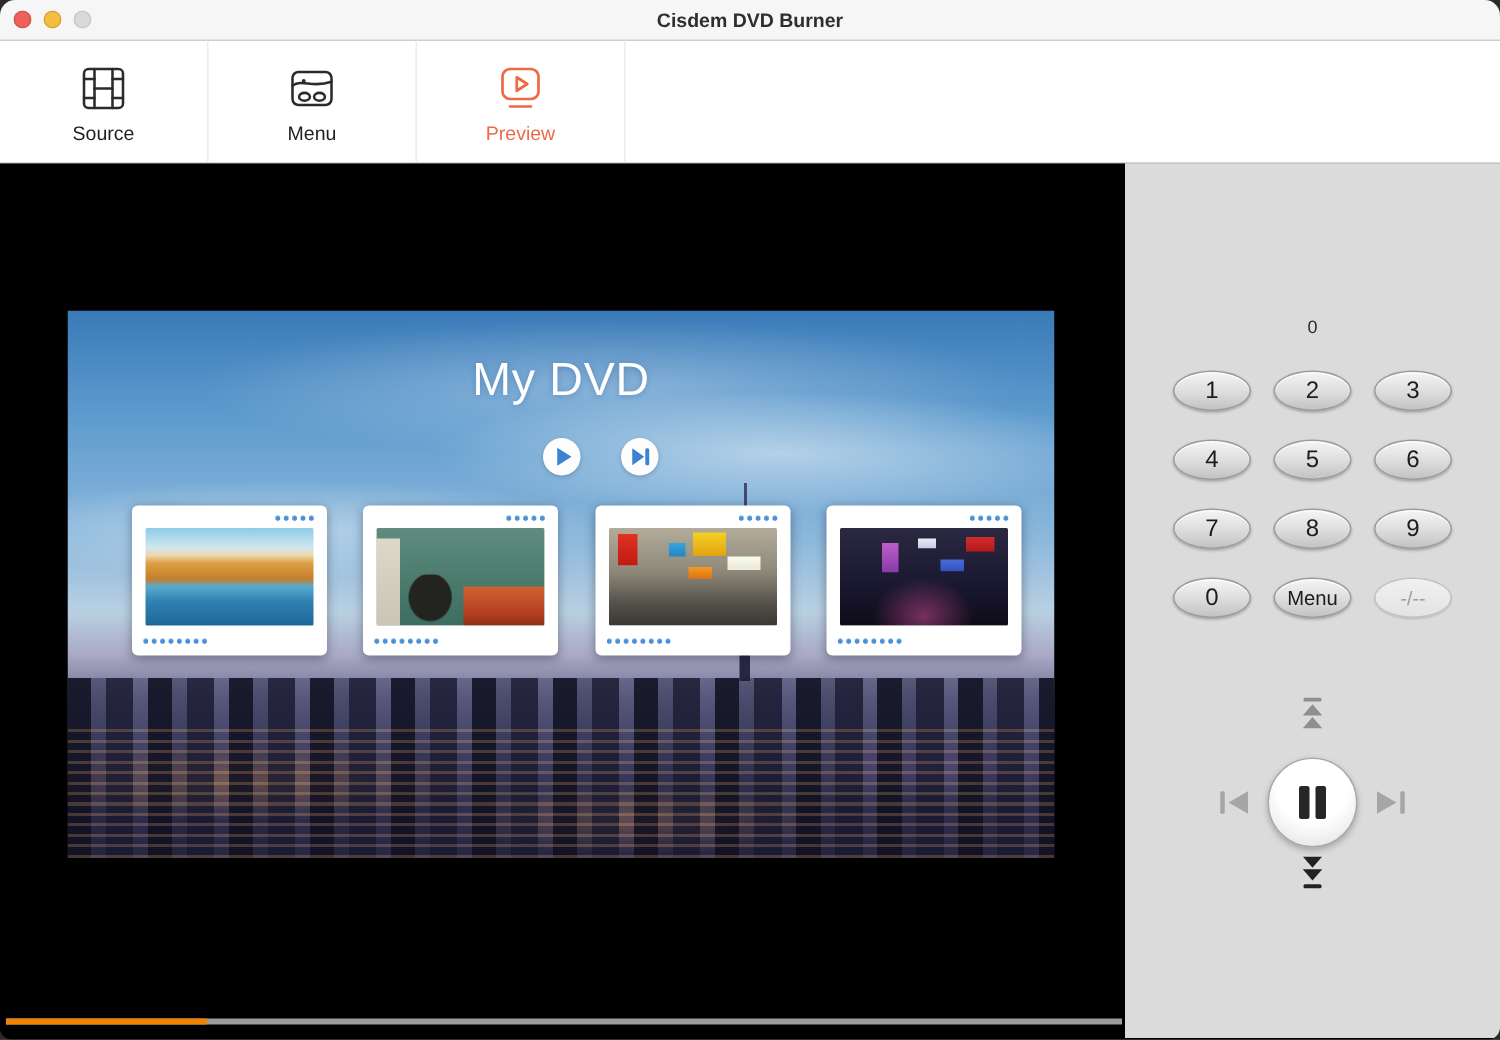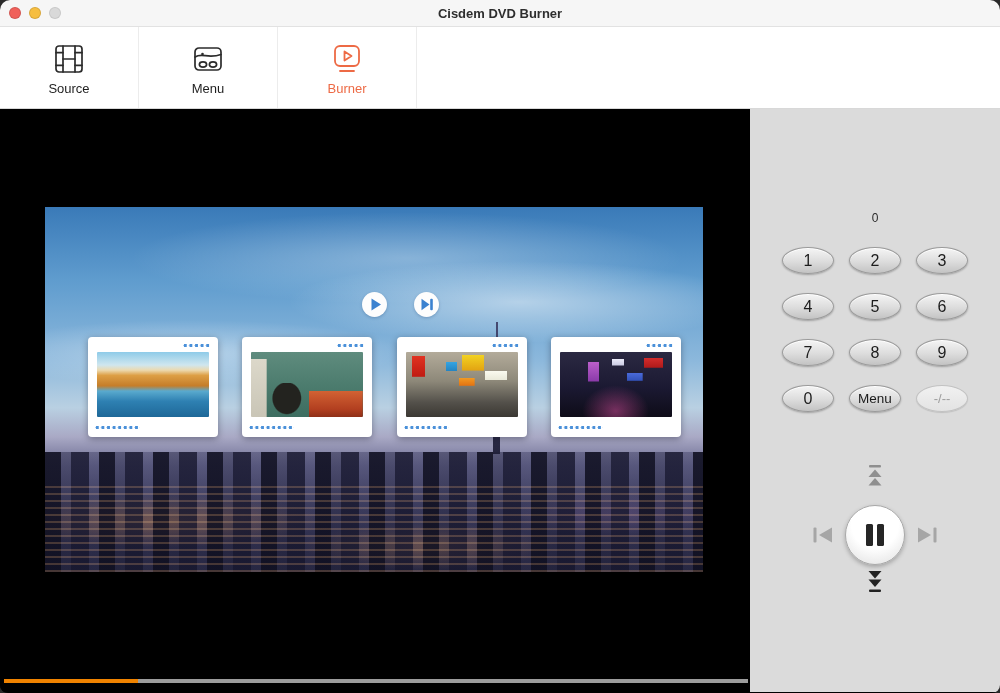--- a/index.html
+++ b/index.html
@@ -224,30 +224,31 @@
       <span class="tlabel">Menu</span>
     </div>
     <div class="tool-item active">
       <span class="ticon">
         <svg width="32" height="30" viewBox="0 0 32 30" fill="none" stroke="#ed6a45" stroke-width="1.8" stroke-linecap="round" stroke-linejoin="round">
           <rect x="4" y="2" width="24" height="20" rx="5"></rect>
           <polygon points="13.5,7.5 20.5,12 13.5,16.5"></polygon>
           <line x1="9" y1="27" x2="23" y2="27"></line>
         </svg>
       </span>
-      <span class="tlabel">Burner</span>
+      <span class="tlabel">Preview</span>
     </div>
   </div>
 
   <div class="main">
 
     <div class="stage">
       <div class="dvd-menu">
         <div class="menu-bg"></div>
         <div class="tower"></div>
+        <div class="menu-title">My DVD</div>
 
         <div class="menu-btn play">
           <svg width="25" height="25" viewBox="0 0 25 25">
             <polygon points="9.5,6.5 19,12.5 9.5,18.5" fill="#3b82d0"></polygon>
           </svg>
         </div>
         <div class="menu-btn next">
           <svg width="25" height="25" viewBox="0 0 25 25">
             <polygon points="7.5,6.8 15.5,12.5 7.5,18.2" fill="#3b82d0"></polygon>
             <rect x="16.2" y="6.8" width="2.6" height="11.4" rx="1" fill="#3b82d0"></rect>

